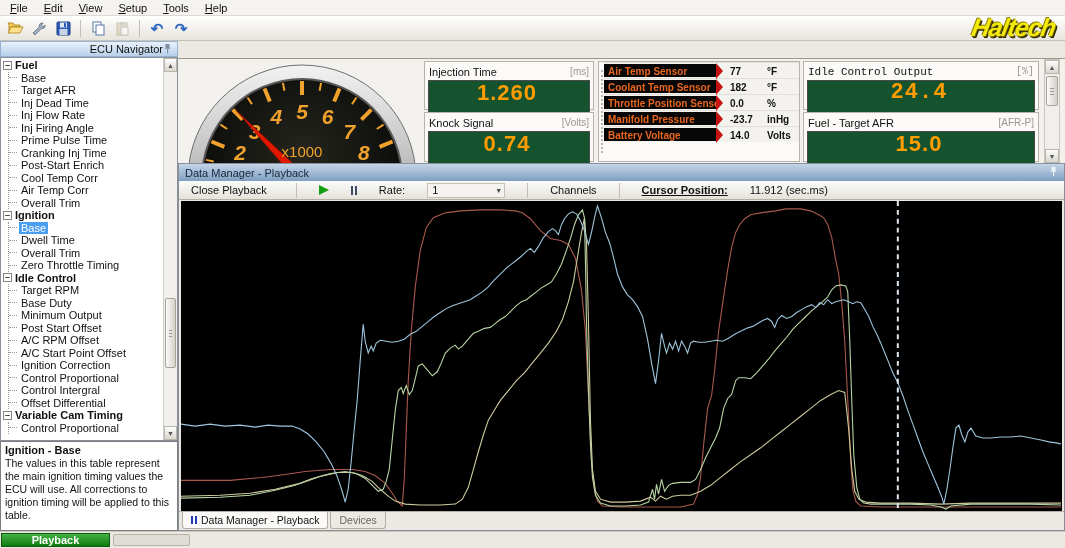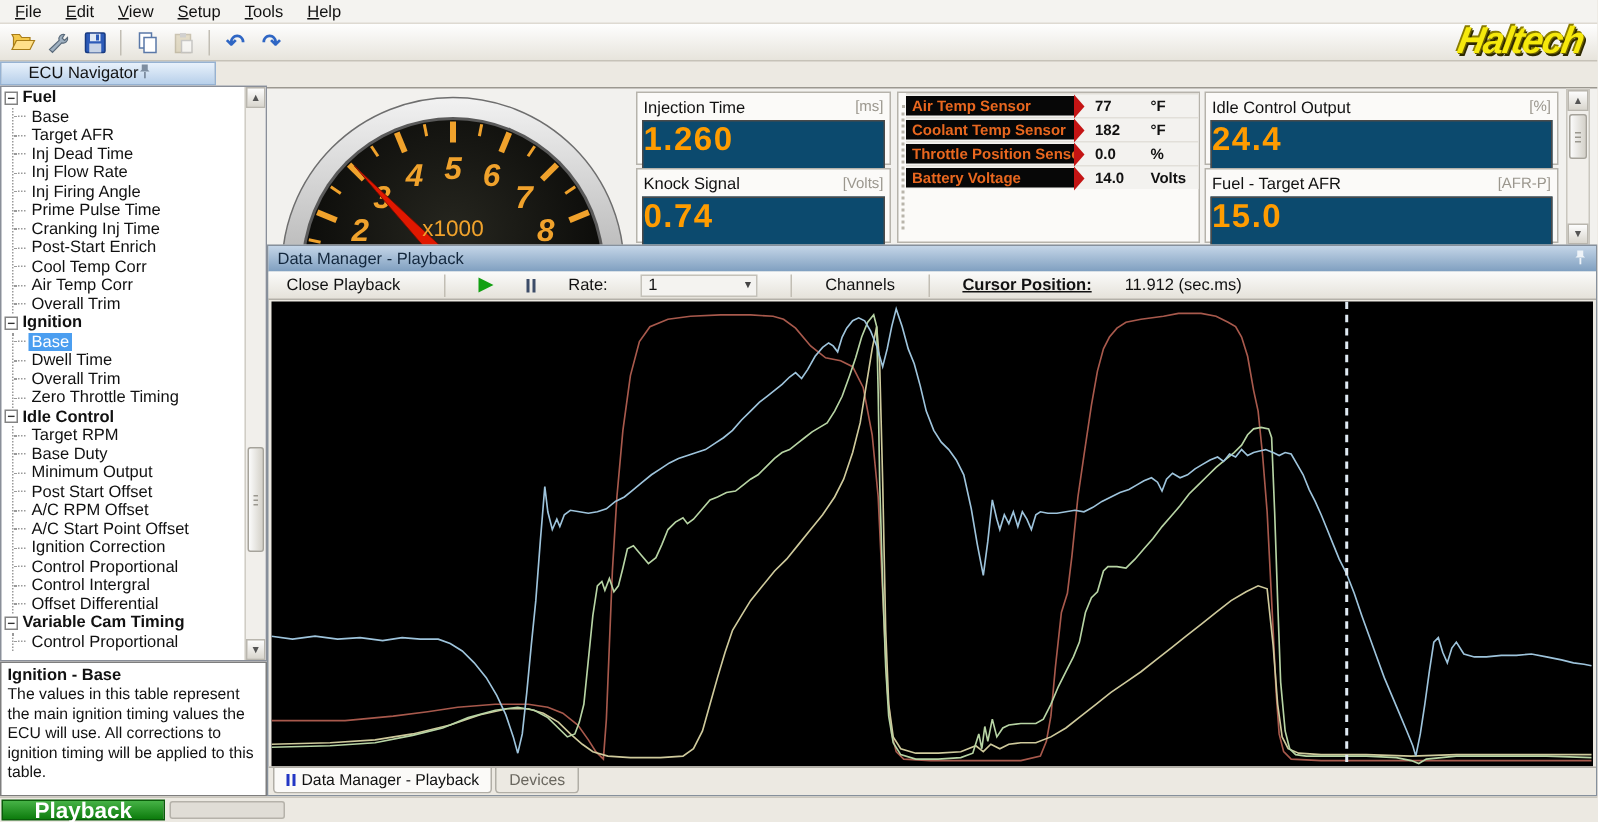--- a/index.html
+++ b/index.html
@@ -11,21 +11,21 @@
   .menu-item { padding:1px 8px; cursor:default; }
   .menu-item u { text-decoration:underline; }
   #toolbar { position:absolute; left:0; top:16px; width:1065px; height:25px; background:linear-gradient(#fefefe,#e7e4dc); border-bottom:1px solid #c6c2b8; display:flex; align-items:center; padding-left:5px; gap:4px; }
   .tbtn { width:20px; height:19px; display:flex; align-items:center; justify-content:center; }
   .tb-sep { width:1px; height:17px; background:#c2beb4; margin:0 3px; }
   .tbtn.disabled { opacity:.4; }
   .u-arrow { font-size:15px; font-weight:bold; color:#2f66c4; line-height:15px; }
   #logo { position:absolute; right:10px; top:13px; font-size:25px; font-style:italic; font-weight:bold; letter-spacing:-1px; color:#f6e90c; text-shadow:1px 1px 0 #6b6000,2px 2px 0 #2e2900,-1px -1px 0 #8a7d00; transform:skewX(-10deg); }
 
   
-  #nav-header { position:absolute; left:0; top:41px; width:144px; height:16px; background:linear-gradient(#e8f1fb,#b8d0ea); border:1px solid #96b2d2; padding:1px 18px; display:flex; justify-content:flex-start; align-items:center; }
+  #nav-header { position:absolute; left:0; top:41px; width:178px; height:16px; background:linear-gradient(#e8f1fb,#b8d0ea); border:1px solid #96b2d2; padding:1px 5px; display:flex; justify-content:flex-end; align-items:center; }
   #tree-panel { position:absolute; left:0; top:57px; width:178px; height:384px; background:#fff; border:1px solid #8a8f99; overflow:hidden; }
   #tree-rows { position:absolute; left:2px; top:1px; right:15px; }
   .t-group { display:flex; align-items:center; height:12.5px; gap:3px; font-weight:bold; }
   .expand-box { width:9px; height:9px; border:1px solid #848484; background:#fff; font-size:9px; line-height:6px; text-align:center; color:#333; flex:0 0 9px; }
   .t-children { margin-left:5px; border-left:1px dotted #9a9a9a; }
   .t-item { display:flex; align-items:center; height:12.5px; }
   .t-dash { width:8px; border-top:1px dotted #9a9a9a; margin-right:2px; flex:0 0 8px; }
   .t-text { padding:0 2px; white-space:nowrap; }
   .t-text.selected { background:#4b9ef0; color:#fff; }
   .vscroll { position:absolute; background:#f1efeb; border-left:1px solid #d0cdc5; }
@@ -43,26 +43,26 @@
   
   #tab-row { position:absolute; left:180px; top:41px; height:17px; display:flex; align-items:flex-end;margin-top:32px; }
   .tab { height:15px; padding:1px 8px; background:linear-gradient(#f7f7f7,#dcd9d2); border:1px solid #9b9890; border-bottom:none; border-radius:2px 2px 0 0; margin-right:2px; color:#333; }
   .tab.active { height:28px; background:#f4f3f0; margin-bottom:-1px; color:#000; }
   #dash { position:absolute; left:178px; top:58px; width:887px; height:105px; background:#f2f1ee; border-top:1px solid #9b9890; }
   #dash > div { position:absolute; }
   #gauge-clip { left:2px; top:0; width:242px; height:105px; overflow:hidden; }
   .meter { border:1px solid #b6b3ab; background:#fbfaf8; }
   #meter-0 { left:246px; top:2px;  width:170px; height:49px; }
   #meter-1 { left:246px; top:53px; width:170px; height:50px; }
-  #meter-2 { left:625px; top:2px;  width:236px; height:49px; }
+  #meter-2 { left:625px; top:2px;  width:236px; height:49px;font-family:Liberation Mono, monospace; }
   #meter-3 { left:625px; top:53px; width:236px; height:50px; }
   .m-head { display:flex; justify-content:space-between; align-items:center; padding:2px 4px 1px; height:18px; }
   .m-label { font-size:11px; color:#111; }
   .m-unit { font-size:10px; color:#9b978e; }
-  .m-value { margin:0 3px; height:40px; background:#0c4a6e; border:1px solid #4a4a4a; color:#ff9c00; font-size:22px; font-weight:bold; text-align:left; line-height:23px; padding-right:4px; letter-spacing:1px; }
+  .m-value { margin:0 3px; height:40px; background:#14532d; border:1px solid #4a4a4a; color:#ff9c00; font-size:22px; font-weight:bold; text-align:center; line-height:23px; padding-right:4px; letter-spacing:1px; }
 
   #sensors { left:420px; top:2px; width:202px; height:101px; border:1px solid #b6b3ab; background:#fbfaf8; padding-left:5px; }
   #sensors .drag-dots { position:absolute; left:2px; top:8px; bottom:8px; border-left:2px dotted #b8b4aa; }
   #sensors-title { font-size:11px; padding:3px 4px 2px; }
   .s-row { display:flex; height:16px; align-items:center; font-size:10px; border-top:1px solid #e2dfd9; background:#f3f2ef; }
   .s-label { width:112px; background:#070707; color:#e8671f; font-weight:bold; padding:2px 0 0 4px; white-space:nowrap; overflow:hidden; flex:0 0 112px; }
   .s-arrow { width:0; height:0; border-top:8px solid transparent; border-bottom:8px solid transparent; border-left:7px solid #c41414; flex:0 0 7px; }
   .s-value { width:40px; font-weight:bold; padding:2px 0 0 7px; flex:0 0 40px; }
   .s-unit { font-weight:bold; padding:2px 0 0 4px; }
 
@@ -84,21 +84,21 @@
   #chart-wrap { position:absolute; left:2px; right:2px; top:37px; bottom:19px; background:#000; }
   #chart-svg { width:100%; height:100%; display:block; }
   #pb-tabs { position:absolute; left:0; right:0; bottom:0; height:19px; background:#ece9e2; border-top:1px solid #b3b0a8; display:flex; align-items:flex-start; padding-left:3px; }
   .btab { display:flex; align-items:center; gap:4px; padding:2px 8px; font-size:10.5px; border:1px solid #b1aea6; border-top:none; border-radius:0 0 3px 3px; background:#fbfaf8; }
   .btab.inactive { background:transparent; color:#6a675f; margin-left:2px; }
   .btab .mini-pause { display:flex; gap:2px; }
   .btab .mini-pause i { width:2px; height:8px; background:#2336c4; }
 
   
   #statusbar { position:absolute; left:0; top:531px; width:1065px; height:17px; background:#ece9e2; border-top:1px solid #cbc7bd; }
-  #status-playback { position:absolute; left:1px; top:1px; width:109px; height:14px; background:linear-gradient(#46b246,#0d7c0d); border:1px solid #0a5c0a; color:#fff; font-weight:bold; font-size:15px; text-align:center; line-height:13px; }
+  #status-playback { position:absolute; left:1px; top:1px; width:109px; height:14px; background:linear-gradient(#46b246,#0d7c0d); border:1px solid #0a5c0a; color:#fff; font-weight:bold; font-size:11px; text-align:center; line-height:13px; }
   #status-progress { position:absolute; left:113px; top:2px; width:77px; height:12px; background:#e0ddd6; border:1px solid #b5b2aa; border-radius:2px; }
 
   .pin { display:inline-block; }
 </style>
 </head>
 <body>
 
 <div id="menubar">
   <span class="menu-item"><u>F</u>ile</span>
   <span class="menu-item"><u>E</u>dit</span>
@@ -392,20 +392,26 @@
           <span class="s-value">182</span>
           <span class="s-unit">°F</span>
         </div>
         <div class="s-row">
           <span class="s-label">Throttle Position Sensor</span>
           <span class="s-arrow"></span>
           <span class="s-value">0.0</span>
           <span class="s-unit">%</span>
         </div>
         <div class="s-row">
+          <span class="s-label">Manifold Pressure</span>
+          <span class="s-arrow"></span>
+          <span class="s-value">-23.7</span>
+          <span class="s-unit">inHg</span>
+        </div>
+        <div class="s-row">
           <span class="s-label">Battery Voltage</span>
           <span class="s-arrow"></span>
           <span class="s-value">14.0</span>
           <span class="s-unit">Volts</span>
         </div>
       </div>
   </div>
 
   <div class="meter" id="meter-2">
     <div class="m-head">

